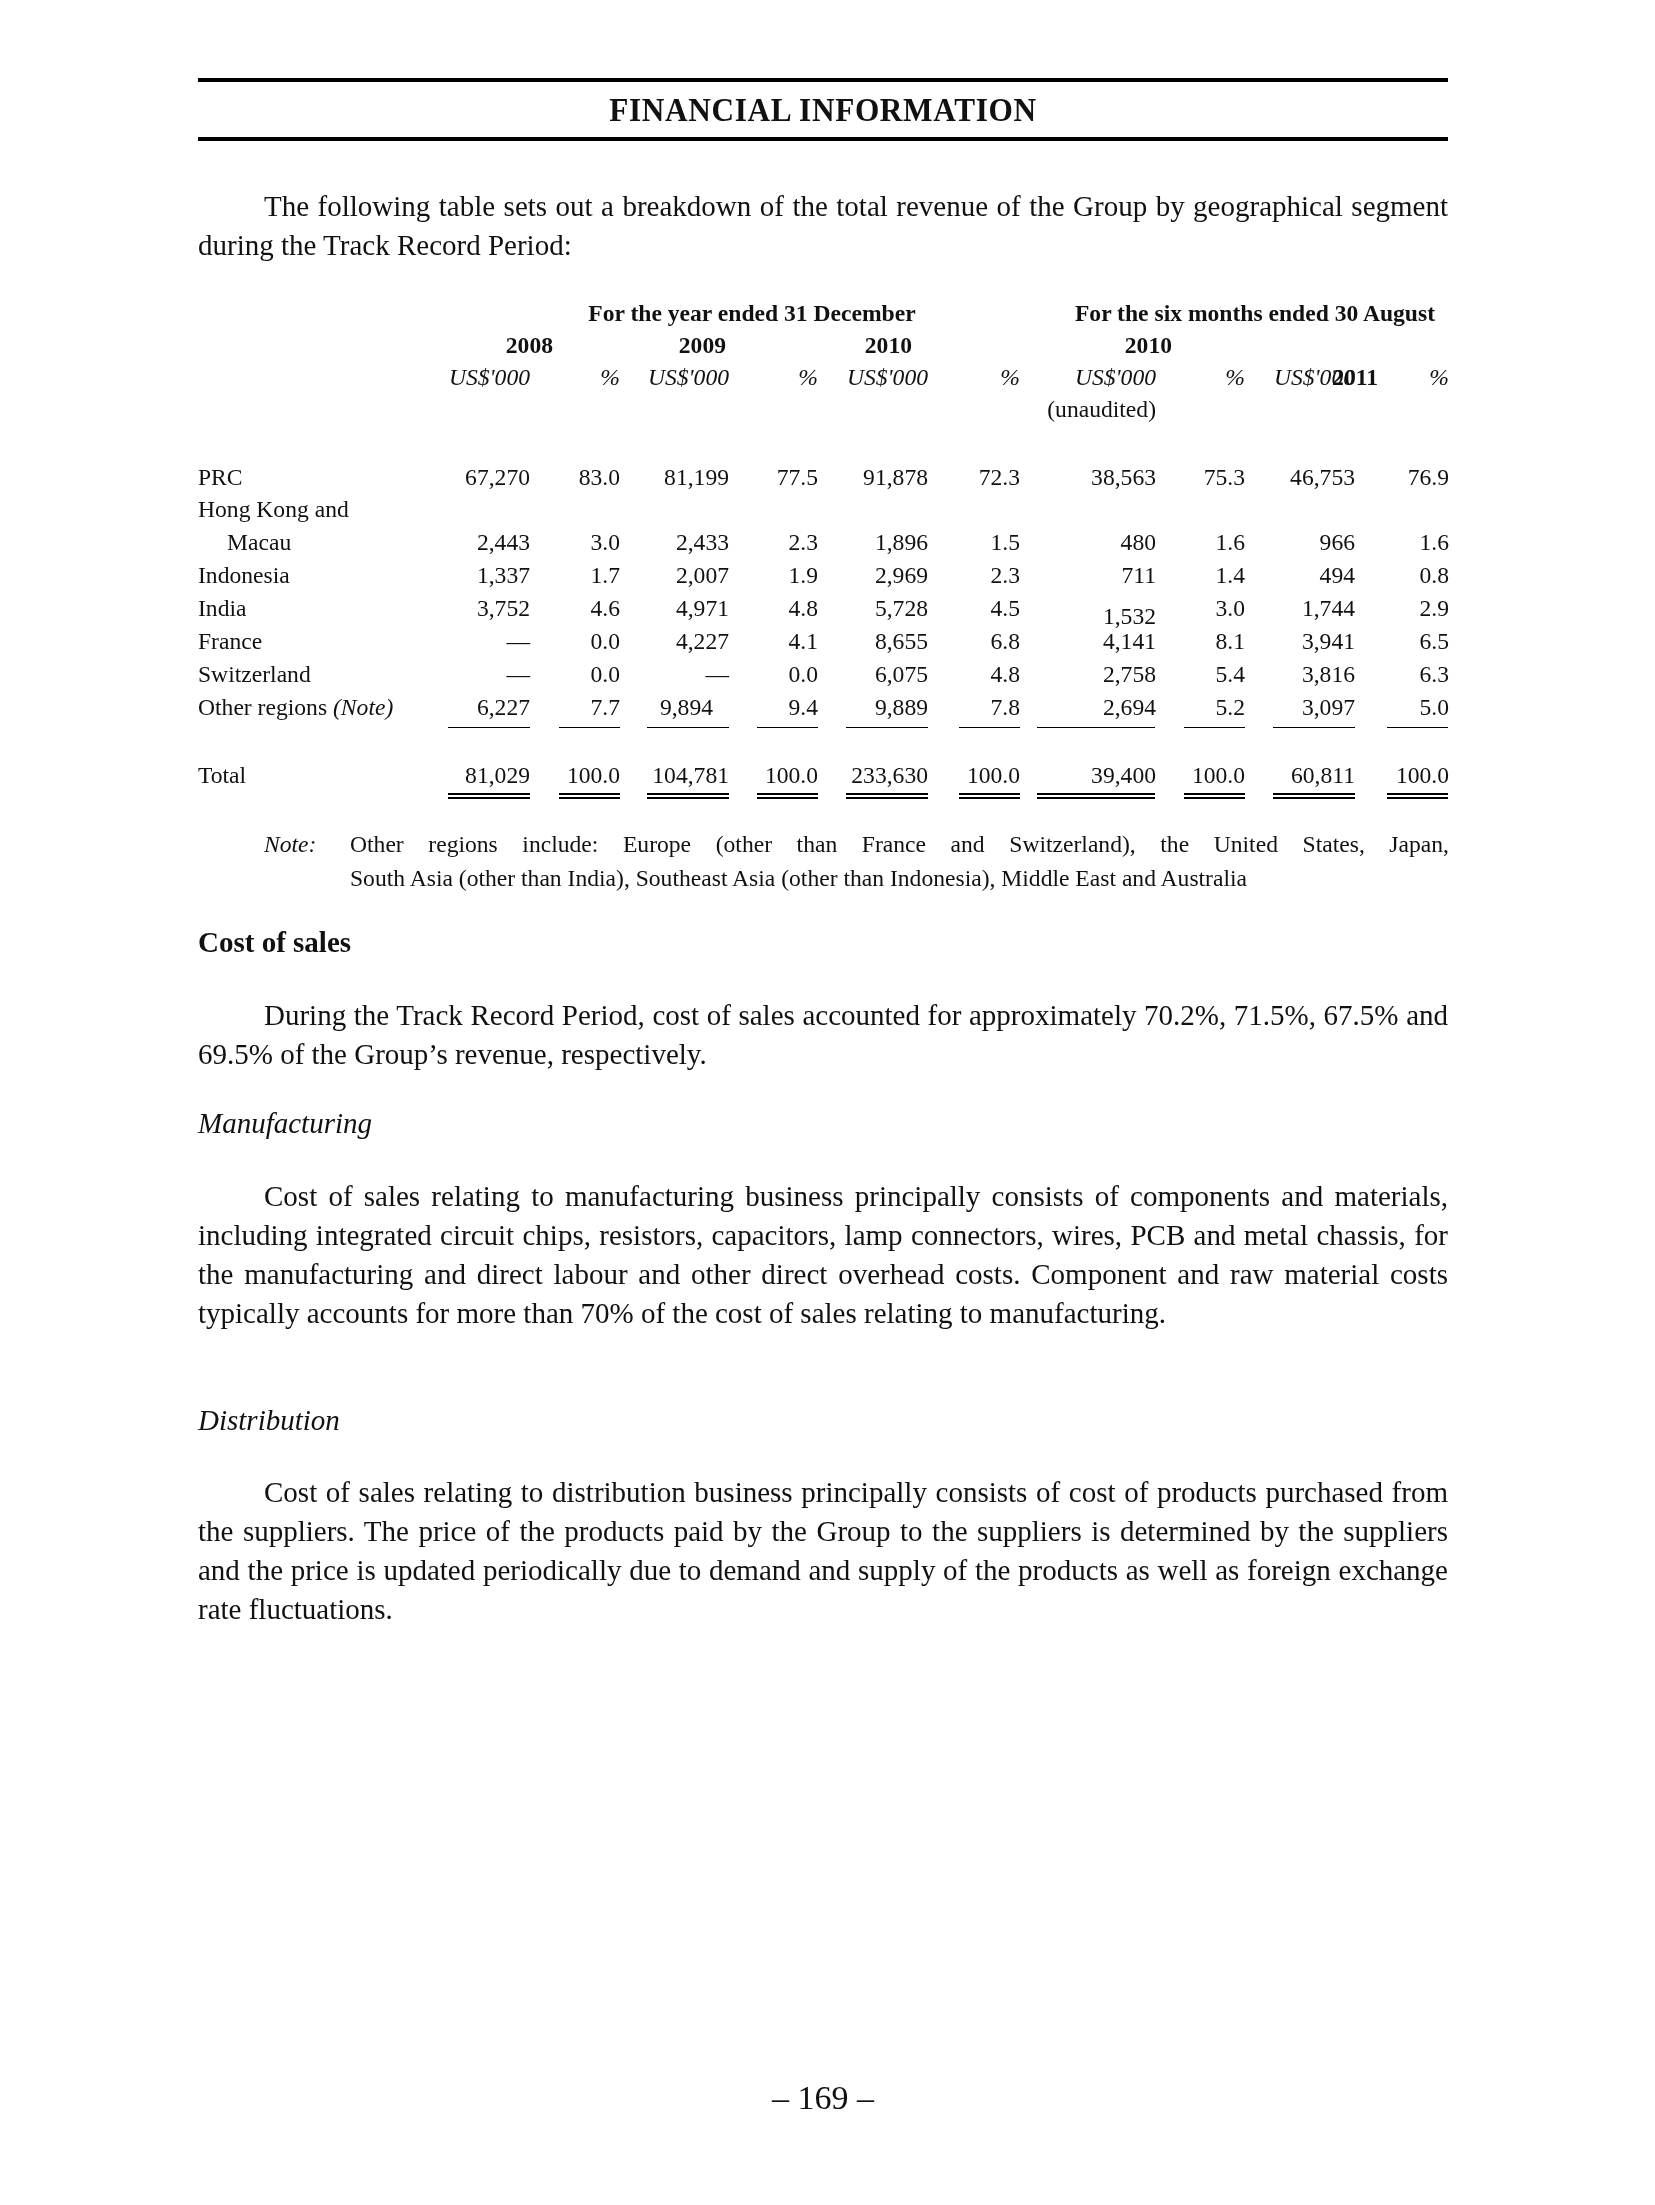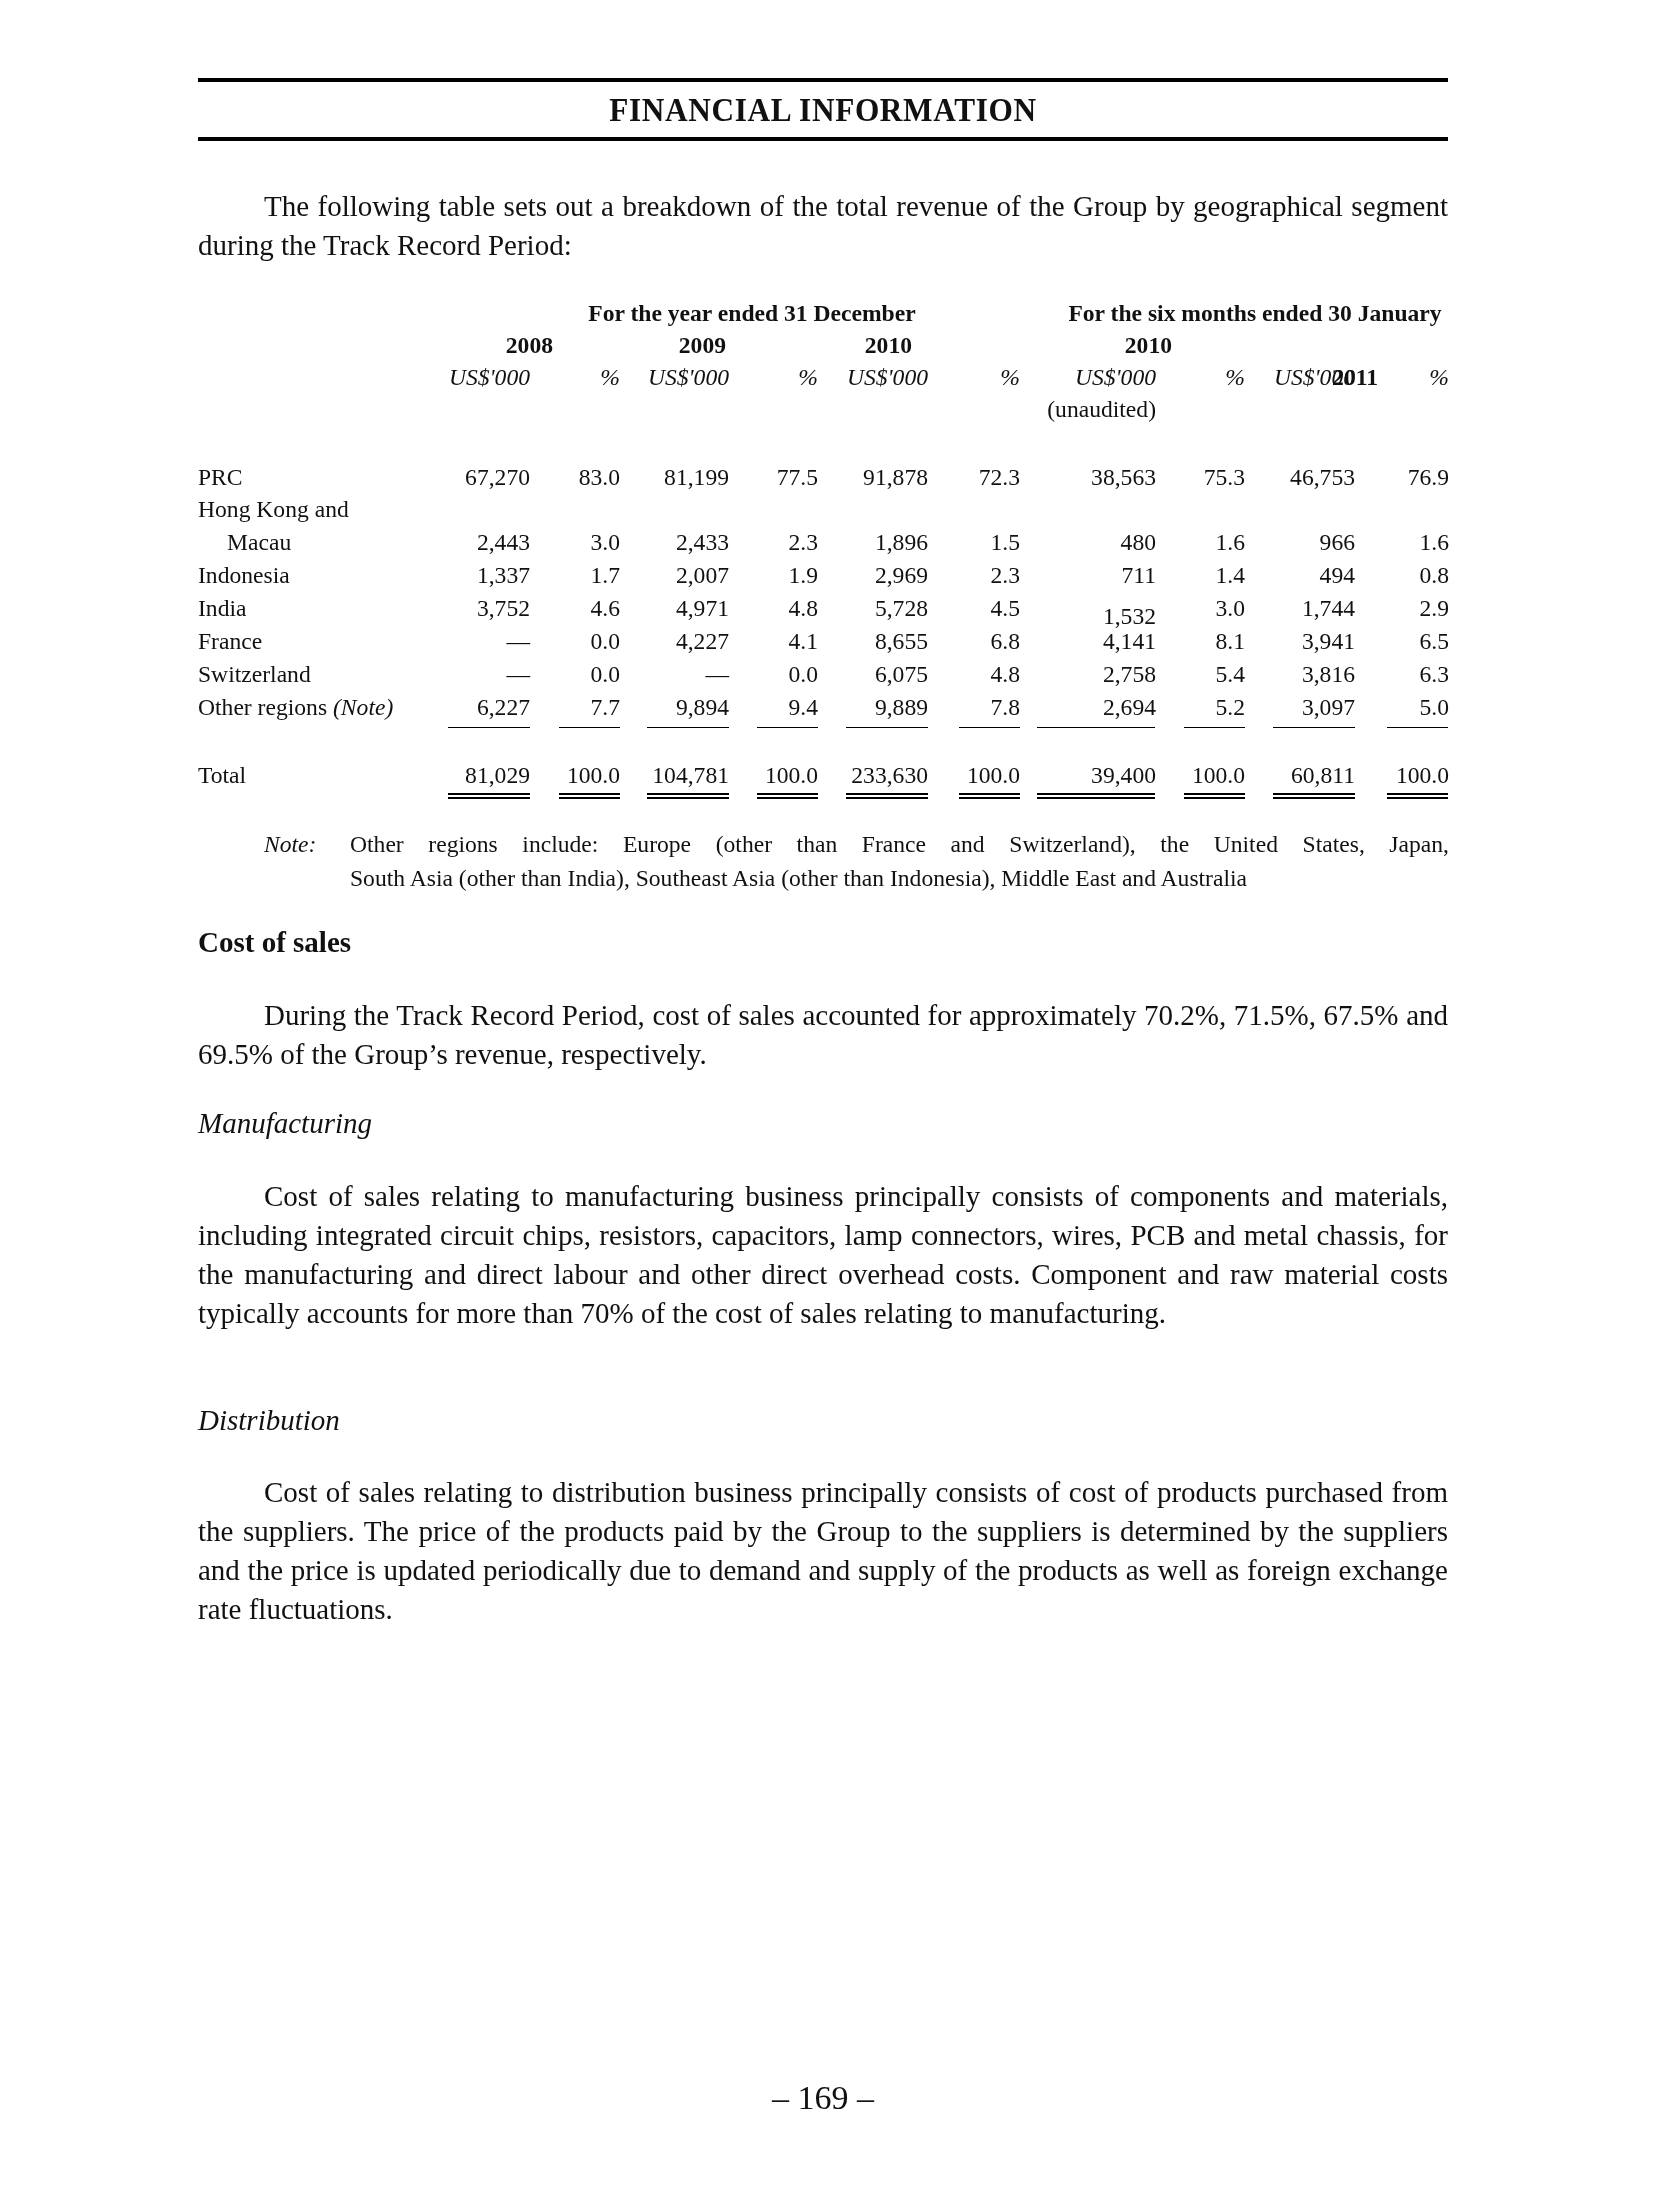--- a/index.html
+++ b/index.html
@@ -44,21 +44,21 @@
 
 <div class="page">
   <div class="rule" style="top:78px"></div>
   <div class="header-title">FINANCIAL INFORMATION</div>
   <div class="rule" style="top:137px"></div>
 
   <div class="para" style="top:187px"><span class="indent"></span><span>The following table sets out a breakdown of the total revenue of the Group by geographical segment during the Track Record Period:</span></div>
 
   <div class="tbl" style="top:0" id="tbl">
       <div class="grp" style="top: 300px; left: 304px; width: 500px;">For the year ended 31 December</div>
-      <div class="grp" style="top: 300px; left: 857px; width: 400px;">For the six months ended 30 January</div>
+      <div class="grp" style="top: 300px; left: 857px; width: 400px;">For the six months ended 30 August</div>
       <div class="yr" style="top: 332px; left: 248px; width: 107px;">2008</div>
       <div class="yr" style="top: 332px; left: 421px; width: 107px;">2009</div>
       <div class="yr" style="top: 332px; left: 607px; width: 107px;">2010</div>
       <div class="yr" style="top: 332px; left: 867px; width: 107px;">2010</div>
       <div class="yr" style="top: 332px; left: 1073px; width: 107px; margin-top: 32px;">2011</div>
       <div class="unit" style="top: 364px; left: 196px; width: 136px;">US$'000</div>
       <div class="unit" style="top: 364px; left: 343px; width: 79px;">%</div>
       <div class="unit" style="top: 364px; left: 388px; width: 143px;">US$'000</div>
       <div class="unit" style="top: 364px; left: 541px; width: 79px;">%</div>
       <div class="unit" style="top: 364px; left: 587px; width: 143px;">US$'000</div>
@@ -131,21 +131,21 @@
       <div class="cell" style="top: 661px; left: 541px; width: 79px;">0.0</div>
       <div class="cell" style="top: 661px; left: 587px; width: 143px;">6,075</div>
       <div class="cell" style="top: 661px; left: 743px; width: 79px;">4.8</div>
       <div class="cell" style="top: 661px; left: 772px; width: 186px;">2,758</div>
       <div class="cell" style="top: 661px; left: 968px; width: 79px;">5.4</div>
       <div class="cell" style="top: 661px; left: 1014px; width: 143px;">3,816</div>
       <div class="cell" style="top: 661px; left: 1172px; width: 79px;">6.3</div>
       <div class="label" style="top: 694px; left: 0px;">Other regions <span style="font-style: italic;">(Note)</span></div>
       <div class="cell" style="top: 694px; left: 196px; width: 136px;">6,227</div>
       <div class="cell" style="top: 694px; left: 343px; width: 79px;">7.7</div>
-      <div class="cell" style="top: 694px; left: 388px; width: 143px;">9,894</div>
+      <div class="cell" style="top: 694px; left: 372px; width: 143px;">9,894</div>
       <div class="cell" style="top: 694px; left: 541px; width: 79px;">9.4</div>
       <div class="cell" style="top: 694px; left: 587px; width: 143px;">9,889</div>
       <div class="cell" style="top: 694px; left: 743px; width: 79px;">7.8</div>
       <div class="cell" style="top: 694px; left: 772px; width: 186px;">2,694</div>
       <div class="cell" style="top: 694px; left: 968px; width: 79px;">5.2</div>
       <div class="cell" style="top: 694px; left: 1014px; width: 143px;">3,097</div>
       <div class="cell" style="top: 694px; left: 1172px; width: 79px;">5.0</div>
       <div class="line1" style="top: 727px; left: 250px; width: 82px;"></div>
       <div class="line1" style="top: 727px; left: 361px; width: 61px;"></div>
       <div class="line1" style="top: 727px; left: 449px; width: 82px;"></div>

